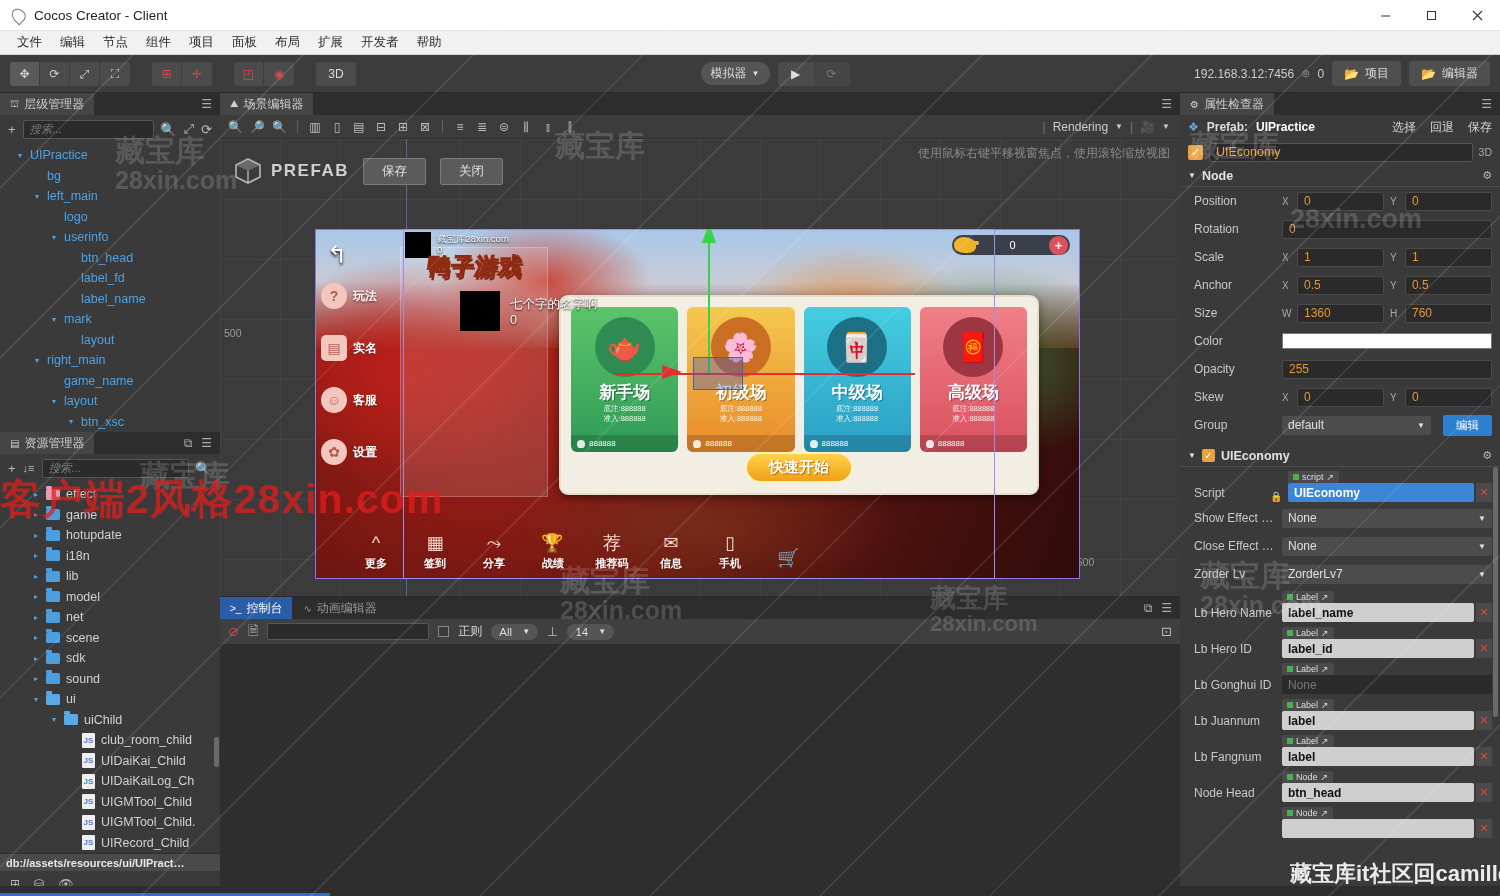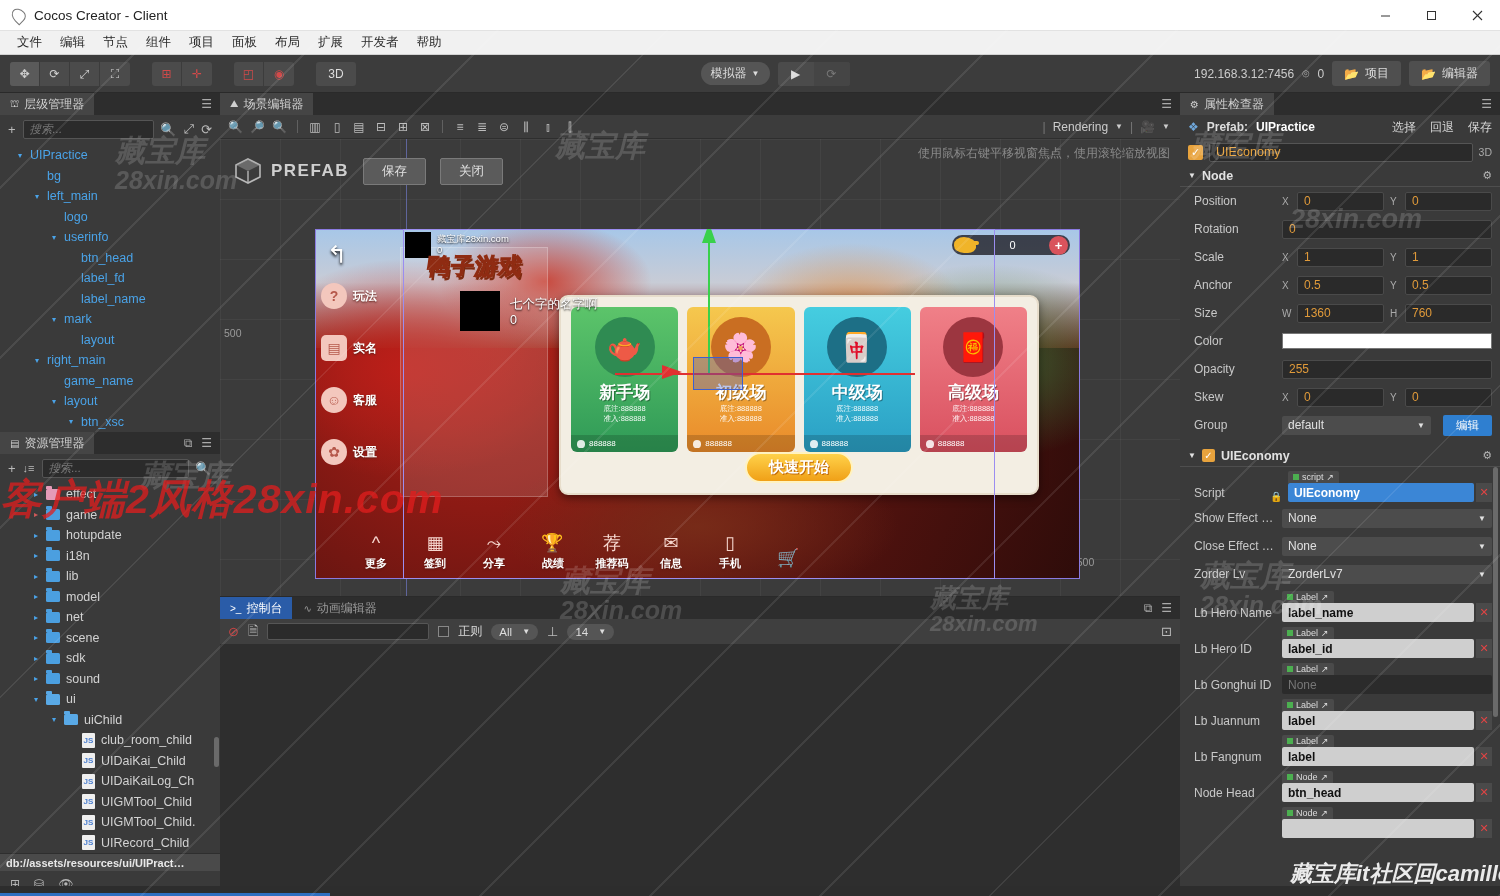--- a/index.html
+++ b/index.html
@@ -15,21 +15,21 @@
     background-image:repeating-linear-gradient(-45deg,
        rgba(255,255,255,0.085) 0px, rgba(255,255,255,0.085) 2px,
        rgba(255,255,255,0) 2px, rgba(255,255,255,0) 120px);
   }
   .wm-text{
     position:absolute; pointer-events:none; z-index:401;
     color:rgba(255,255,255,0.16); font-weight:bold; white-space:nowrap;
     line-height:1.05;
   }
   .wm-text.red{ color:rgba(225,30,30,0.75); }
-  .wm-text span{ display:block;font-style:italic; }
+  .wm-text span{ display:block; }
 
   
   .titlebar{
     height:31px; background:#ffffff; display:flex; align-items:center;
     border-bottom:1px solid #e2e2e2; position:relative; z-index:20;
   }
   .tb-icon{ width:16px; height:16px; margin:0 8px 0 10px; position:relative; }
   .tb-icon::before{
     content:""; position:absolute; left:2px; top:1px; width:11px; height:13px;
     border:1.6px solid #777; border-radius:50% 50% 50% 0/60% 60% 40% 40%;

